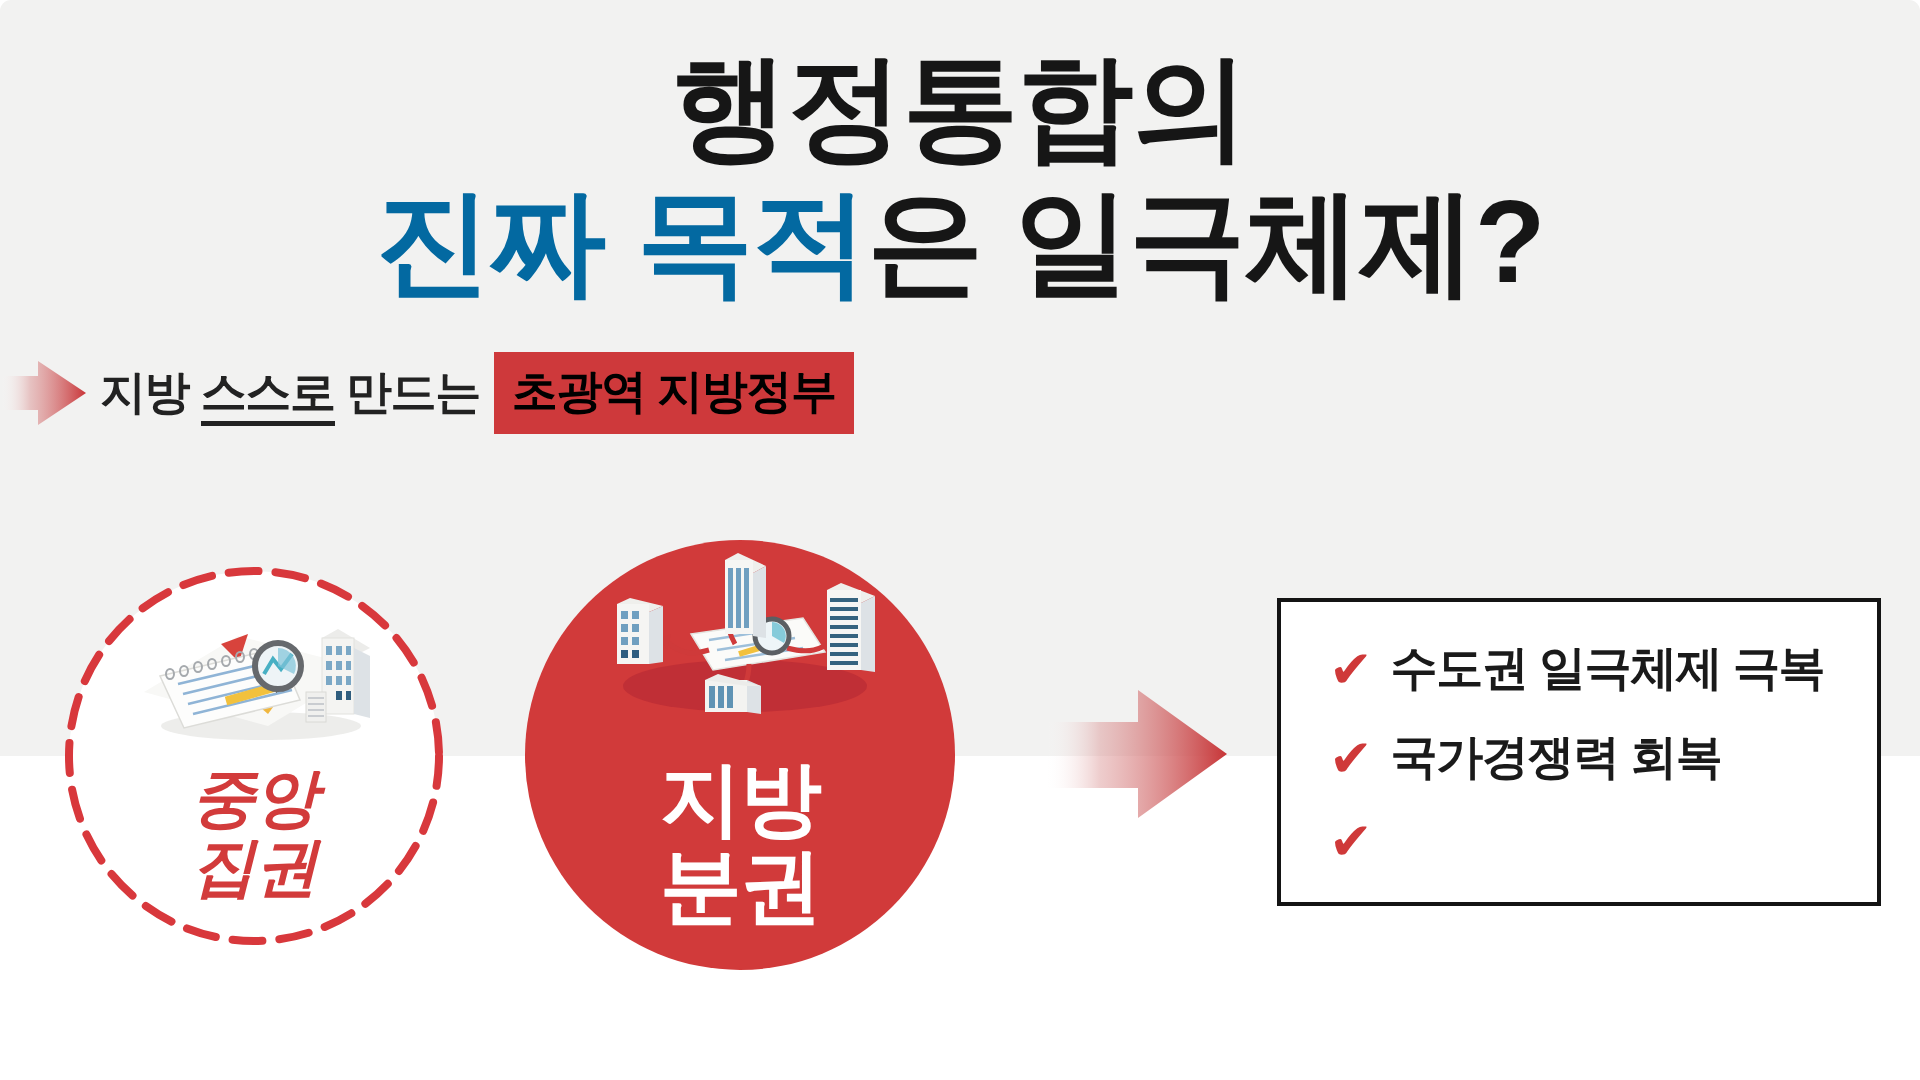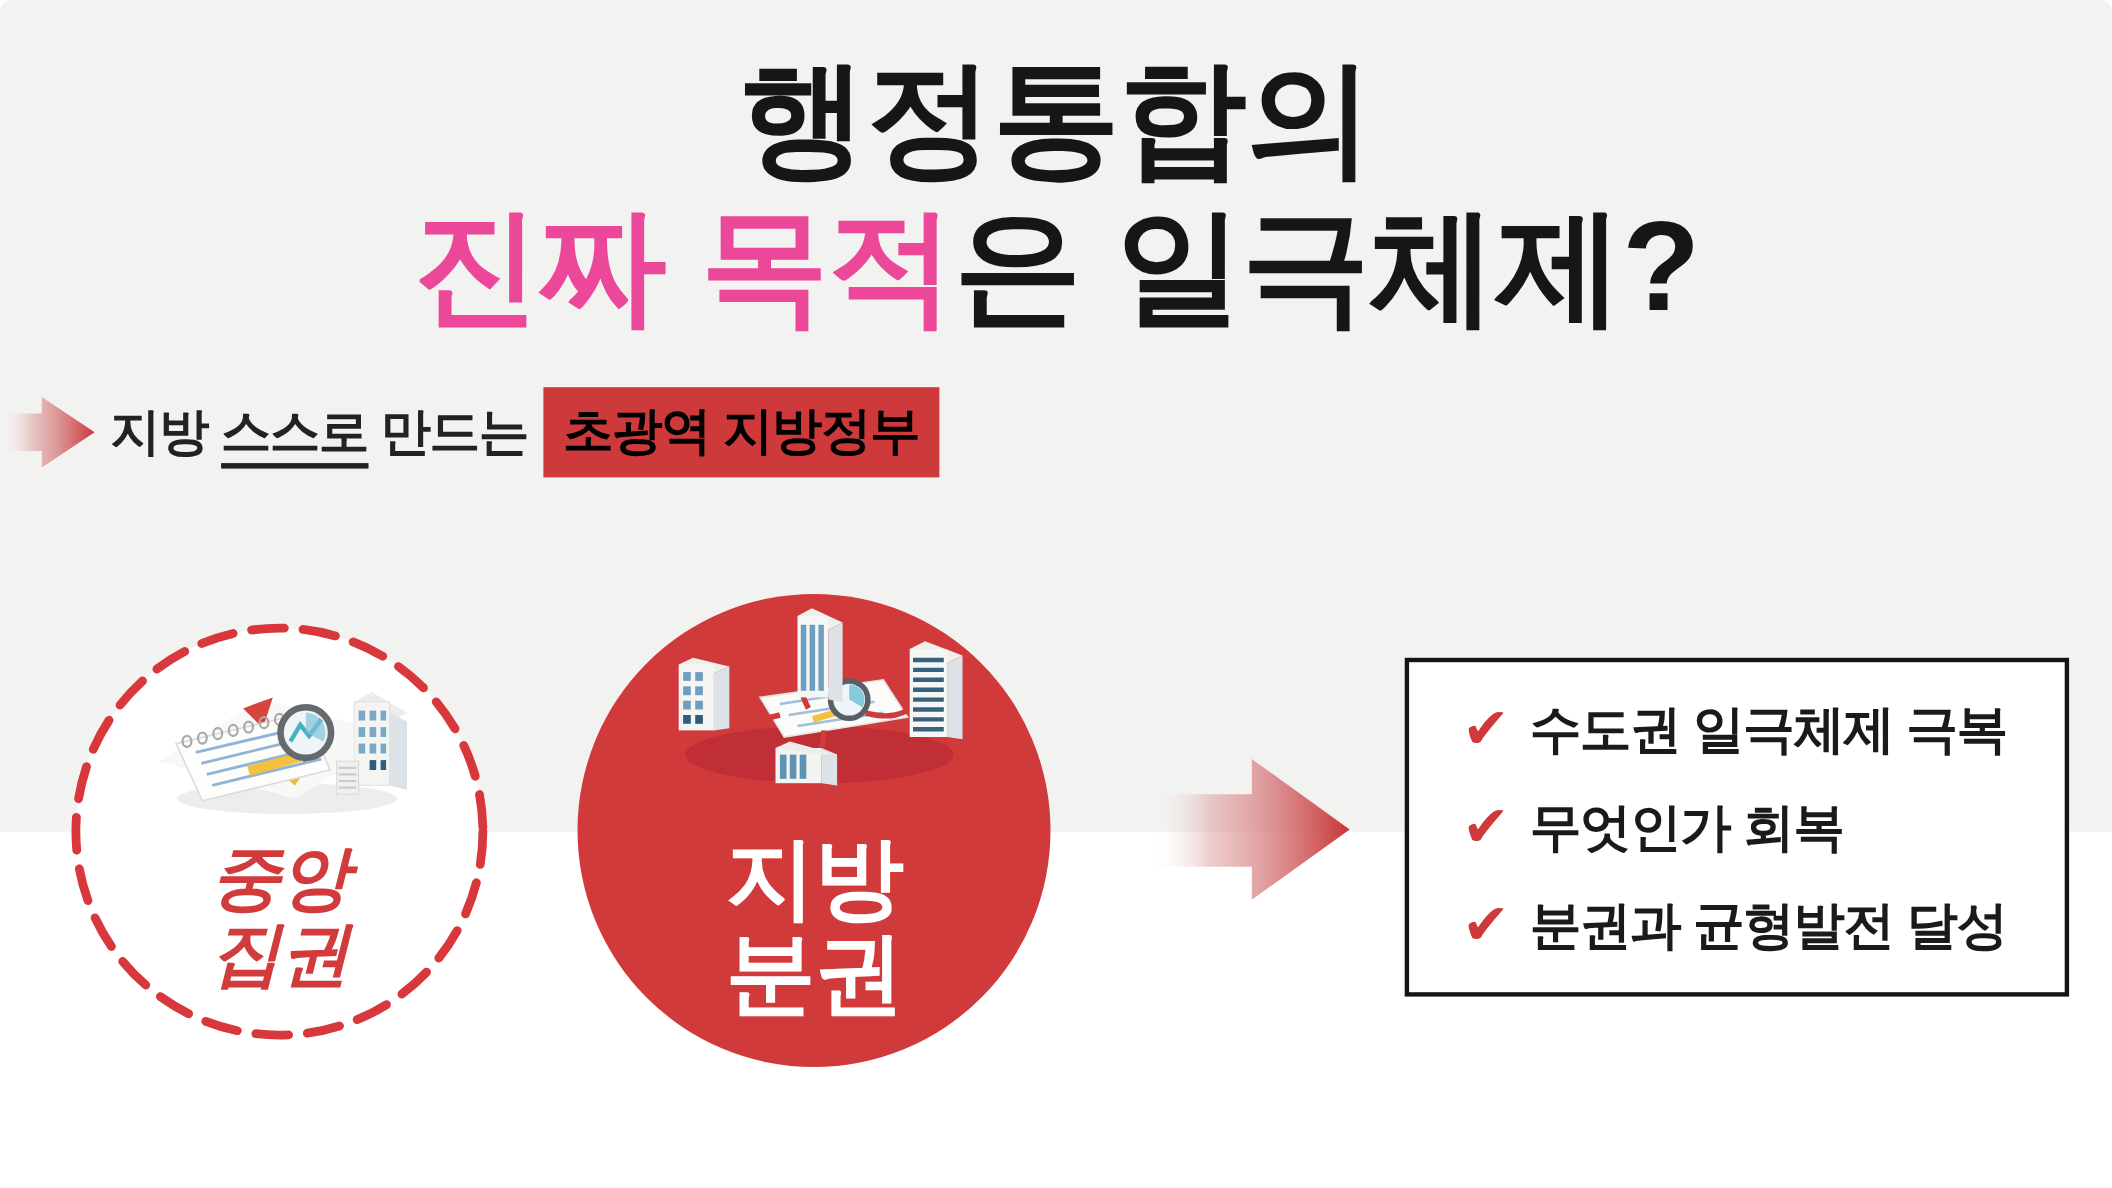--- a/index.html
+++ b/index.html
@@ -7,21 +7,21 @@
     position:relative;width:1920px;height:1080px;overflow:hidden;background:#ffffff;
     font-family:"Liberation Sans","DejaVu Sans",sans-serif;
     border-radius:11px;
   }
   .bg-top{position:absolute;left:0;top:0;width:1920px;height:756px;background:#f2f2f1;}
 
   
   .headline{position:absolute;left:0;top:40px;width:1920px;text-align:center;
     font-weight:900;color:#161616;letter-spacing:-0.05em;line-height:1.16;}
   .headline .line{font-size:116px;white-space:nowrap;}
-  .headline .hl{color:#ec4899;}
+  .headline .hl{color:#0369a1;}
 
   
   .subtitle{position:absolute;left:0;top:356px;width:1920px;height:74px;
     display:flex;align-items:center;justify-content:flex-start;gap:14px;}
   .subtitle-text{font-size:46px;font-weight:800;color:#222;letter-spacing:-0.03em;white-space:nowrap;}
   .subtitle-text .u{border-bottom:5px solid #222;padding-bottom:3px;}
   .subtitle-tag{background:#ce393b;color:#000000;font-size:46px;font-weight:800;
     letter-spacing:-0.03em;padding:9px 18px 11px 18px;white-space:nowrap;}
 
   
@@ -242,21 +242,20 @@
     <polygon points="5,37 98,37 98,5 187,69 98,133 98,103 5,103" fill="url(#gradBigArrow)"></polygon>
   </svg>
 
   <div class="benefits-box">
     <div class="benefit-row">
       <span class="benefit-check">✔</span>
       <span class="benefit-label">수도권 일극체제 극복</span>
     </div>
     <div class="benefit-row">
       <span class="benefit-check">✔</span>
-      <span class="benefit-label">무엇인가 회복</span>
+      <span class="benefit-label">국가경쟁력 회복</span>
     </div>
     <div class="benefit-row">
       <span class="benefit-check">✔</span>
-      <span class="benefit-label">분권과 균형발전 달성</span>
     </div>
   </div>
 
 </div>
 
 </body></html>

